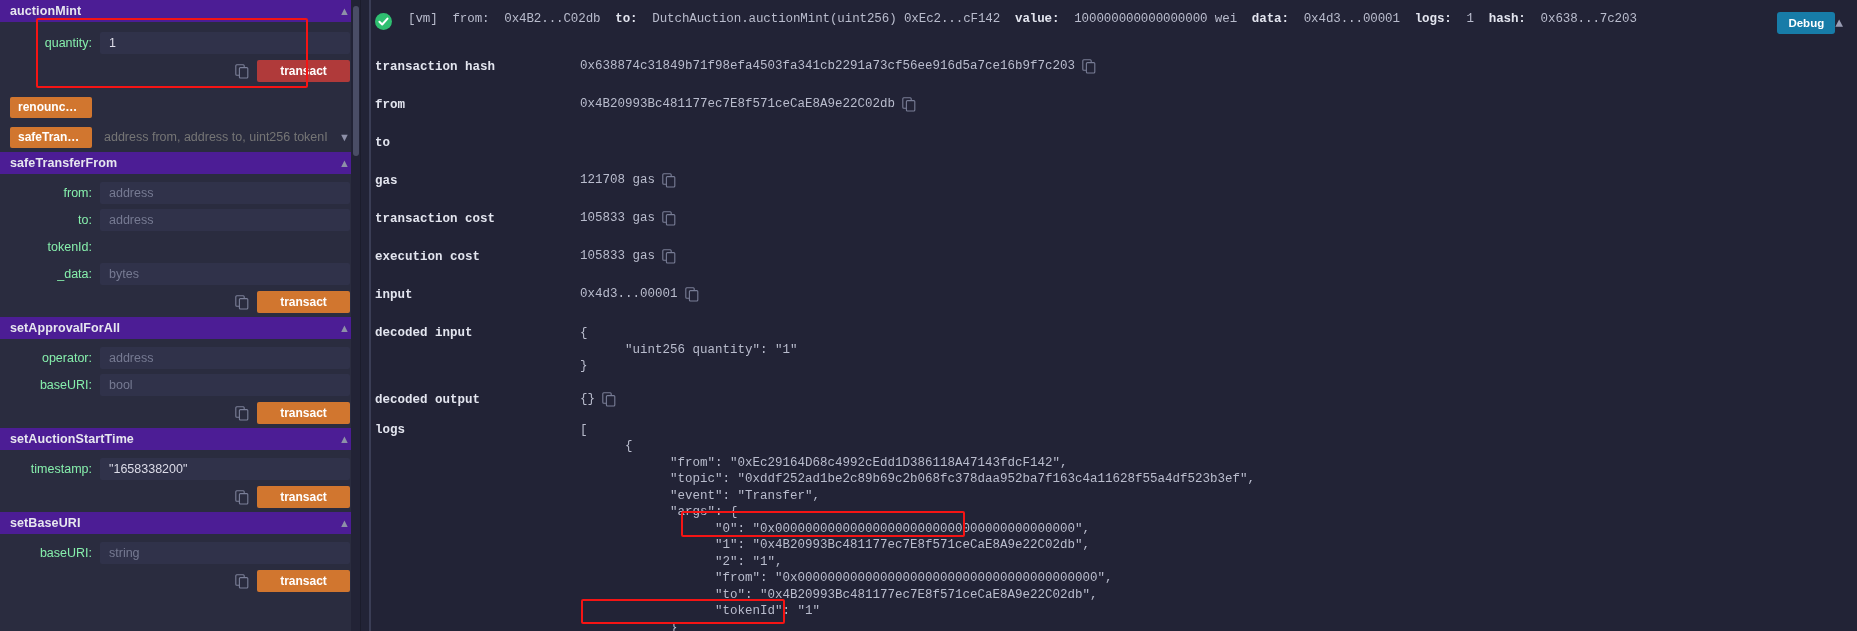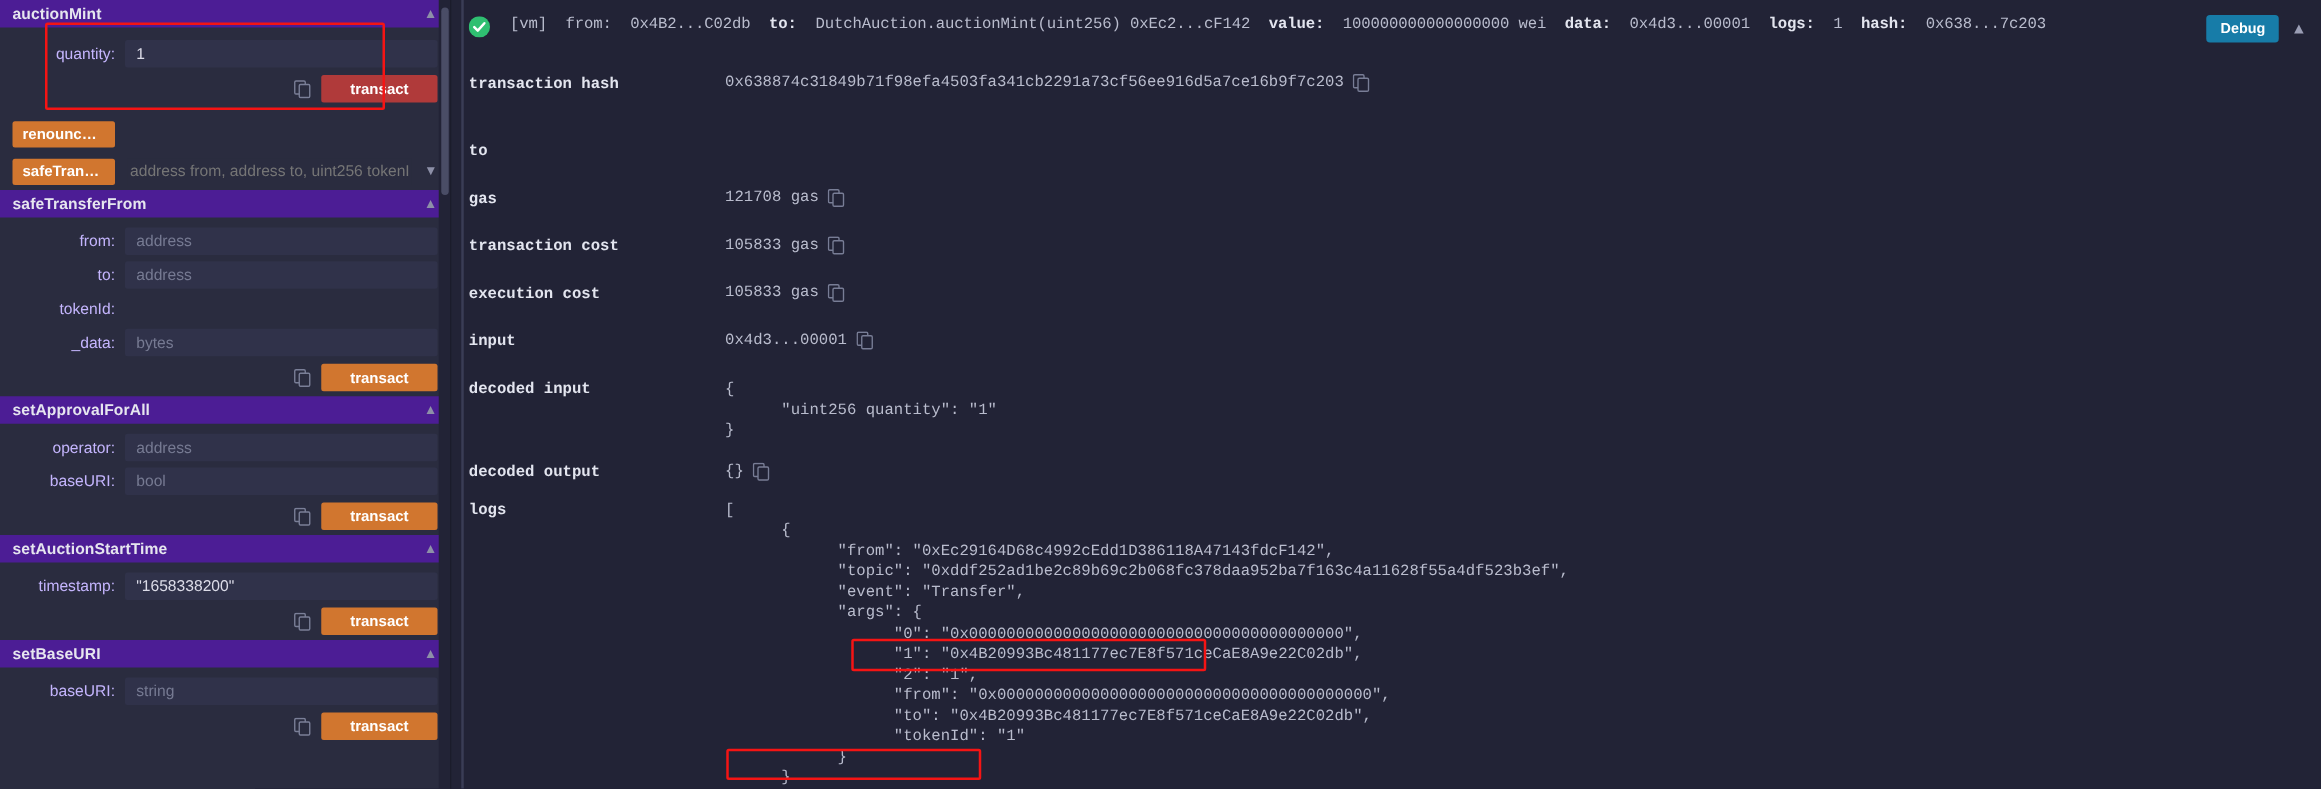--- a/index.html
+++ b/index.html
@@ -33,21 +33,21 @@
   }
   .fn-header .caret { margin-left: auto; color: #8d90a8; font-size: 11px; line-height: 1; }
 
   .field-row {
     display: flex; align-items: center;
     height: 27px;
     padding-left: 10px;
   }
   .field-label {
     width: 90px; text-align: right;
-    color: #c4b5fd; font-size: 12.5px;
+    color: #86efac; font-size: 12.5px;
     padding-right: 8px; white-space: nowrap;
   }
   .field-input {
     flex: 1; height: 22px; margin-right: 10px;
     background: #30324a; border: none;
     color: #dcdce8; font-size: 12.5px;
     padding: 0 9px; border-radius: 2px;
     outline: none;
   }
   .field-input::placeholder { color: #767a92; }
@@ -99,21 +99,21 @@
 
   .tx-head { display: flex; align-items: flex-start; padding: 12px 14px 0 14px; }
   .ok-ico { width: 17px; height: 17px; flex: 0 0 17px; margin-top: 1px; }
   .tx-summary {
     margin-left: 16px; flex: 1;
     color: #b9bccd; font-size: 12.5px;
     font-family: "Liberation Mono", monospace;
     white-space: nowrap; letter-spacing: -.1px;
   }
   .tx-summary b { color: #e3e5ef; }
-  .head-right { display: flex; align-items: center; gap: 12px; }
+  .head-right { display: flex; align-items: center; gap: 0; }
   .btn-debug {
     background: #177ca8; color: #fff; border: none; border-radius: 3px;
     font-size: 11.5px; font-weight: bold; padding: 5px 11px;
     font-family: "Liberation Sans", sans-serif; cursor: pointer;
   }
   .collapse-caret { color: #9a9db4; font-size: 13px; cursor: pointer; }
 
   .rows { padding: 9px 0 0 14px; }
   .row { display: flex; align-items: flex-start; min-height: 22px; padding: 0 0 1px 0; }
   .row-key {
@@ -306,20 +306,30 @@
         <div class="row-val">
           <span class="txt">0x638874c31849b71f98efa4503fa341cb2291a73cf56ee916d5a7ce16b9f7c203</span>
           <svg class="copy-ico" viewBox="0 0 14 15" fill="none" stroke="#9aa0bb" stroke-width="1.1">
             <rect x="0.8" y="0.8" width="8.4" height="10.4" rx="1"></rect>
             <rect x="4.4" y="3.6" width="8.4" height="10.4" rx="1" fill="#222336"></rect>
           </svg>
         </div>
       </div>
       <div class="spacer-row"></div>
 
+      <div class="row">
+        <div class="row-key">from</div>
+        <div class="row-val">
+          <span class="txt">0x4B20993Bc481177ec7E8f571ceCaE8A9e22C02db</span>
+          <svg class="copy-ico" viewBox="0 0 14 15" fill="none" stroke="#9aa0bb" stroke-width="1.1">
+            <rect x="0.8" y="0.8" width="8.4" height="10.4" rx="1"></rect>
+            <rect x="4.4" y="3.6" width="8.4" height="10.4" rx="1" fill="#222336"></rect>
+          </svg>
+        </div>
+      </div>
       <div class="spacer-row"></div>
 
       <div class="row">
         <div class="row-key">to</div>
       </div>
       <div class="spacer-row"></div>
 
       <div class="row">
         <div class="row-key">gas</div>
         <div class="row-val">

